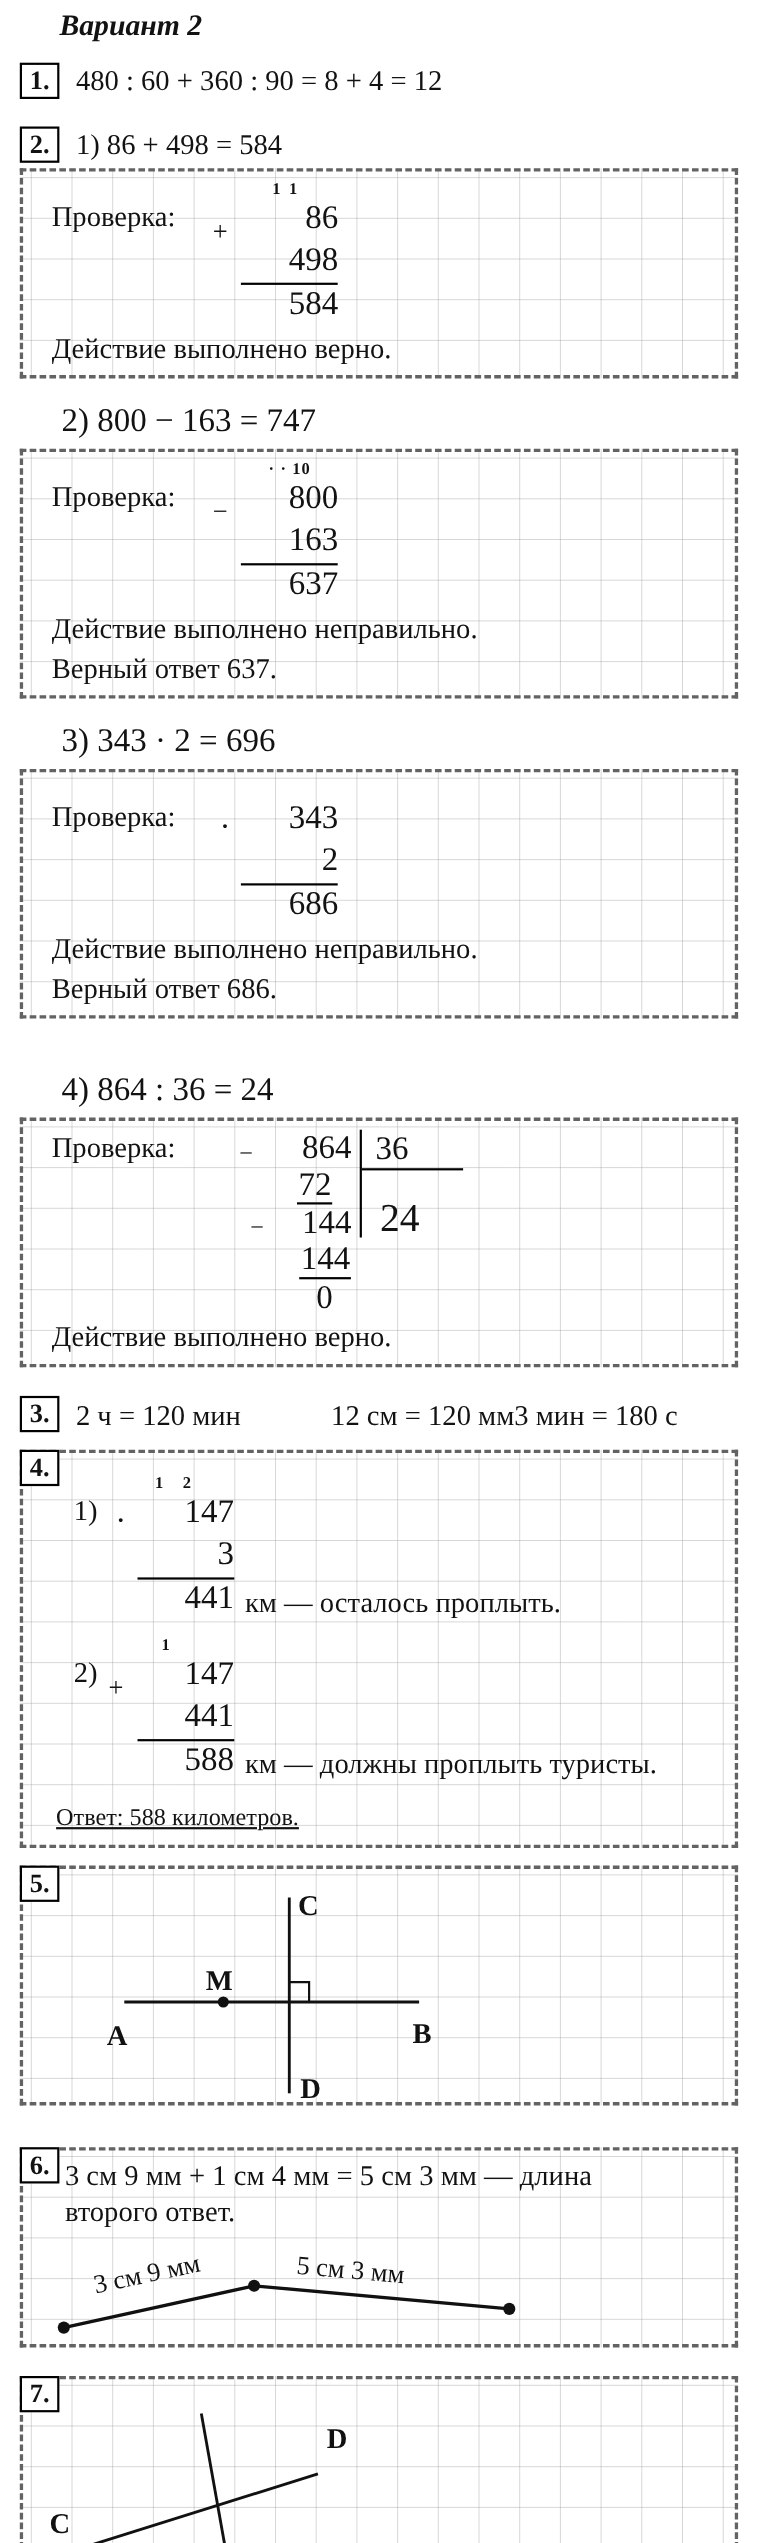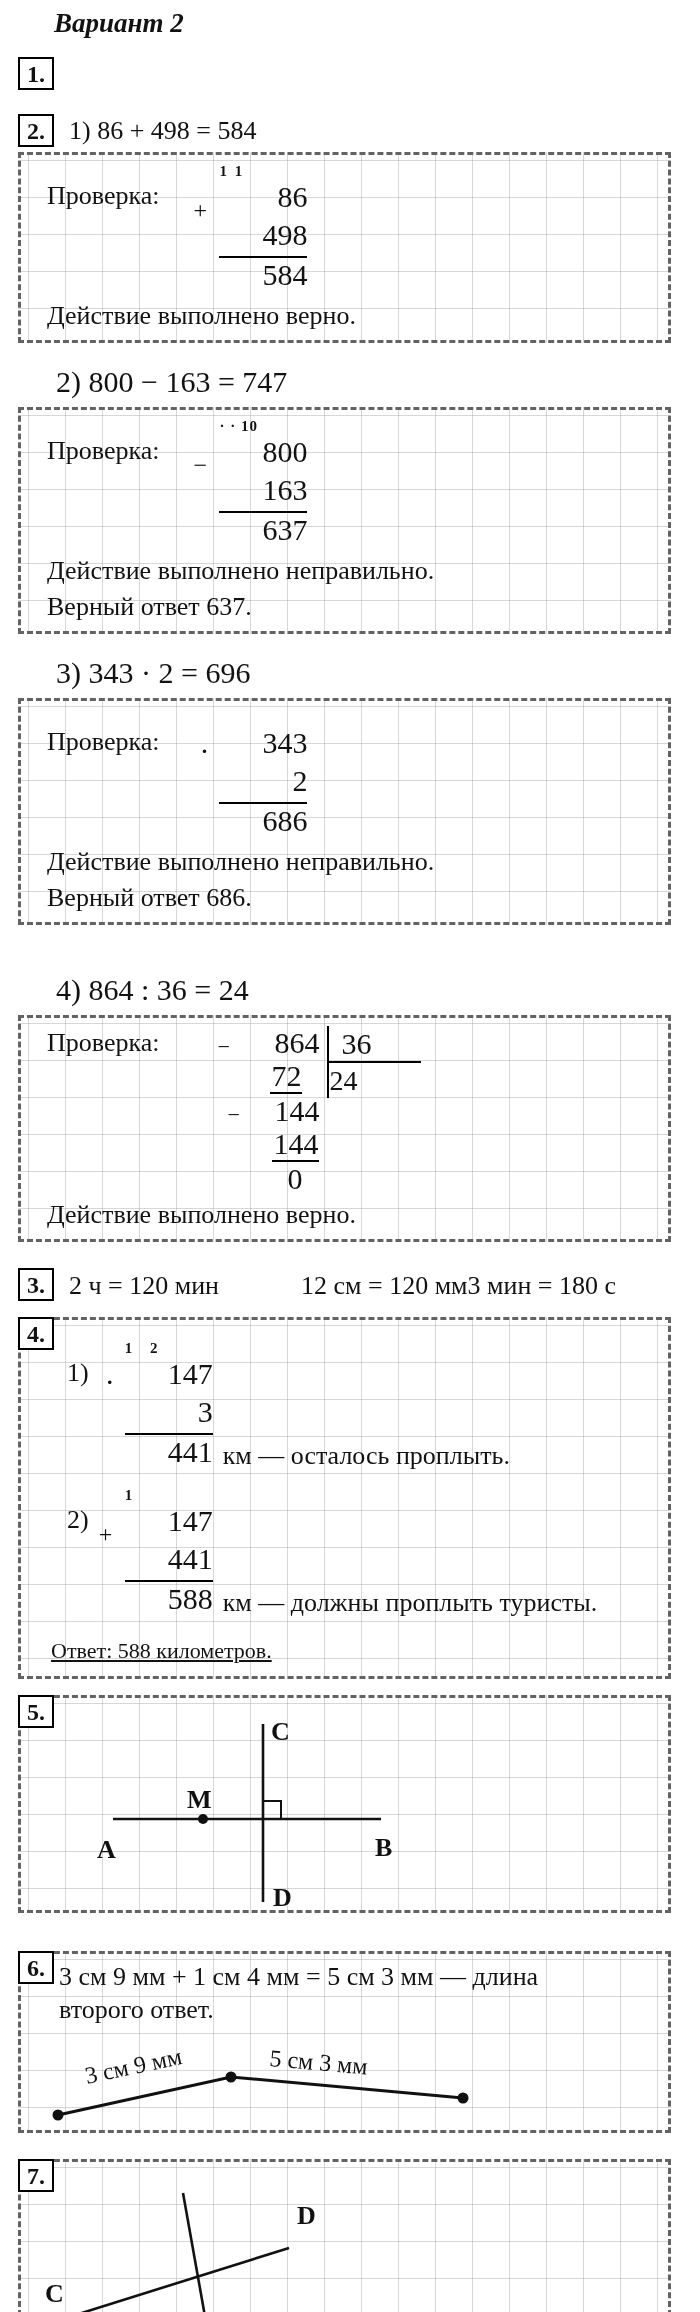--- a/index.html
+++ b/index.html
@@ -22,21 +22,21 @@
     border:3px dashed #636363;
     background-image:
       linear-gradient(to right, rgba(150,150,150,.38) 1px, transparent 1px),
       linear-gradient(to bottom, rgba(150,150,150,.38) 1px, transparent 1px);
     background-size:37px 37px;background-position:7px 5px;
   }
   
   .check-line{display:flex;align-items:flex-start;padding:8px 0 0 26px;}
   .check-label{font-size:26px;line-height:34px;margin-top:16px;}
   .colop{margin-left:60px;}
-  .carry{height:17px;font-size:15px;font-weight:bold;text-align:left;letter-spacing:2px;}
+  .carry{height:17px;font-size:15px;font-weight:bold;text-align:center;letter-spacing:2px;}
   .c-add86{padding-right:7px;}
   .c-sub800{padding-right:0;letter-spacing:1px;}
   .c-147{padding-right:16px;letter-spacing:7px;}
   .c-plus147{padding-right:34px;}
   .nrow{position:relative;width:88px;text-align:right;line-height:33px;}
   .num{font-size:30px;}
   .ul{border-bottom:2.5px solid #000;}
   .op{position:absolute;left:-26px;top:14px;font-size:24px;}
   .op-mul{top:8px;font-size:30px;left:-20px;}
   .verdict{margin:4px 0 0 26px;font-size:26px;line-height:32px;}
@@ -44,21 +44,21 @@
   
   .division{display:flex;margin-left:60px;align-items:flex-start;}
   .dleft{width:100px;}
   .drow{position:relative;text-align:right;line-height:33px;font-size:30px;}
   .dop{position:absolute;left:-2px;top:4px;font-size:22px;}
   .r72{padding-right:17px;text-align:right;}
   .r0{padding-right:17px;}
   .ulspan{display:inline-block;border-bottom:2.5px solid #000;padding:0 1px;}
   .dright{margin-left:8px;border-left:2.5px solid #000;width:72px;}
   .divisor{border-bottom:2.5px solid #000;font-size:30px;line-height:35px;padding-left:12px;width:80px;}
-  .quotient{font-size:28px;line-height:35px;padding-left:0;}
+  .quotient{font-size:36px;line-height:35px;padding-left:16px;margin-top:26px;}
   
   .conv{display:flex;flex-direction:row;}
   .convline{display:flex;font-size:26px;line-height:35px;}
   .convline span:first-child{width:232px;}
   
   .p4step{display:flex;align-items:flex-start;margin:14px 0 0 46px;}
   .steplabel{font-size:26px;line-height:34px;margin-top:16px;}
   .p4step .colop{margin-left:36px;}
   .resrow{white-space:nowrap;}
   .restext{position:absolute;left:98px;top:4px;font-size:26px;white-space:nowrap;}
@@ -69,20 +69,21 @@
   .seglabel{font-family:"Liberation Serif","DejaVu Serif",serif;font-size:24px;fill:#111;}
   .p6text{margin:6px 0 0 38px;font-size:26px;line-height:33px;}
 </style>
 </head>
 <body>
 
 <div class="title">Вариант 2</div>
 
 <div class="prob-row" style="margin-top:18px;">
   <span class="badge-inline">1.</span>
+  <span class="ptext">480 : 60 + 360 : 90 = 8 + 4 = 12</span>
 </div>
 
 <div class="prob-row" style="margin-top:24px;">
   <span class="badge-inline">2.</span>
   <span class="ptext">1) 86 + 498 = 584</span>
 </div>
 
 <div class="gridbox pad-b" style="margin-top:4px;">
   <div class="check-line">
     <span class="check-label">Проверка:</span>

